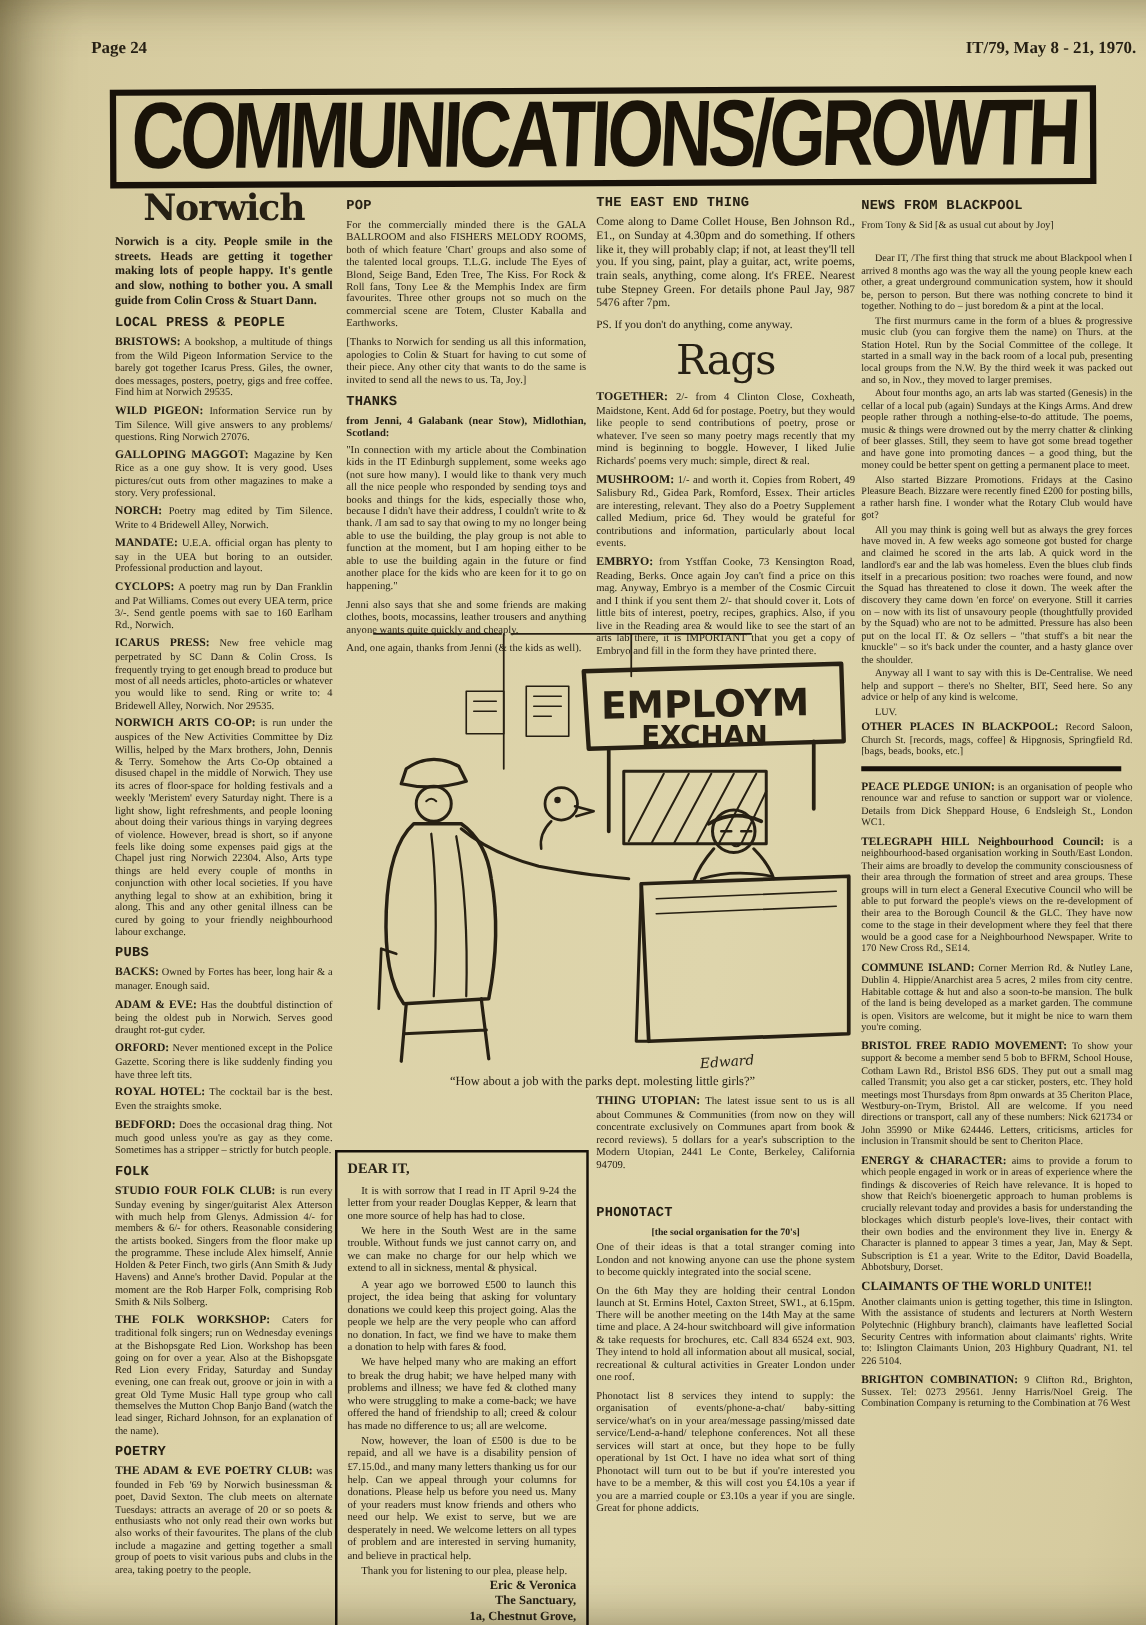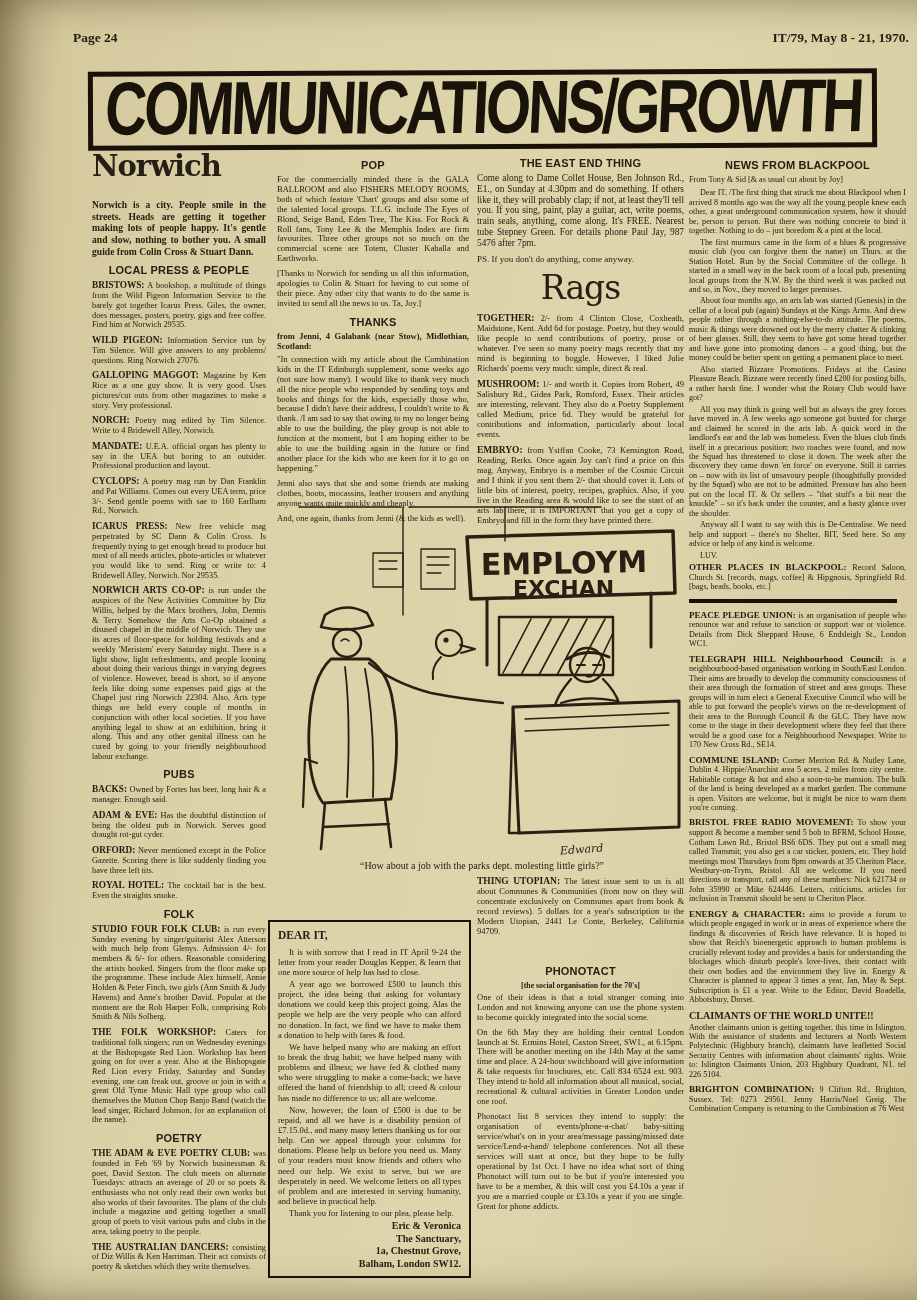--- a/index.html
+++ b/index.html
@@ -20,23 +20,23 @@
     position:absolute; left:88px; top:70px; width:789px; height:79px;
     border:5px solid #17110a; box-sizing:border-box; transform:rotate(-.25deg);
   }
   #masthead svg{ display:block; width:100%; height:100%; }
   .col { position:absolute; text-align:justify; line-height:1.17; }
   #col1 { left:92px;  top:150px; width:174px; font-size:8.3px; }
   #col2top { left:277px; top:152px; width:192px; font-size:8.5px; }
   #col3top { left:477px; top:150px; width:207px; font-size:8.5px; }
   #col3bot { left:477px; top:876px; width:207px; font-size:8.5px; }
   #col4 { left:689px; top:152px; width:217px; font-size:8.1px; }
-  h1.norwich { font-family:"DejaVu Serif", serif; font-size:29px; margin:0 0 15px; letter-spacing:-1px; }
+  h1.norwich { font-family:"DejaVu Serif", serif; font-size:29px; text-align:center; margin:0 0 4px; letter-spacing:-1px; }
   .intro { font-weight:bold; font-size:9.6px; line-height:1.22; margin:0 0 4px; }
-  h2 { font-size:11px; text-align:center; margin:7px 0 3px; letter-spacing:.2px; font-family:Liberation Sans, sans-serif; }
+  h2 { font-size:11px; text-align:left; margin:7px 0 3px; letter-spacing:.2px; font-family:Liberation Mono, monospace; }
   .entry { margin:0 0 5px; }
   .lbl { font-weight:bold; font-size:1.12em; }
   .lbl.block { display:block; font-size:1.25em; margin-bottom:1px; }
   .para { margin:0 0 5px; }
   .para.ind { text-indent:11px; margin:0 0 2px; }
   .from { font-weight:bold; margin:0 0 3px; }
   .ragstitle { font-family:"DejaVu Serif", serif; font-weight:normal; font-size:33px; text-align:center; margin:4px 0 6px; letter-spacing:-1px; }
   .ps { margin:2px 0 0; font-size:1.06em; }
   .bigp { font-size:9.3px; }
   #cartoon { position:absolute; left:281px; top:497px; width:402px; height:360px; }
@@ -82,34 +82,34 @@
         <p class="entry"><b class="lbl">NORWICH ARTS CO-OP:</b> <span>is run under the auspices of the New Activities Committee by Diz Willis, helped by the Marx brothers, John, Dennis &amp; Terry. Somehow the Arts Co-Op obtained a disused chapel in the middle of Norwich. They use its acres of floor-space for holding festivals and a weekly 'Meristem' every Saturday night. There is a light show, light refreshments, and people looning about doing their various things in varying degrees of violence. However, bread is short, so if anyone feels like doing some expenses paid gigs at the Chapel just ring Norwich 22304. Also, Arts type things are held every couple of months in conjunction with other local societies. If you have anything legal to show at an exhibition, bring it along. This and any other genital illness can be cured by going to your friendly neighbourhood labour exchange.</span></p>
       </div>
 
     <h2>PUBS</h2>
     <div>
 
     <p class="entry"><b class="lbl">BACKS:</b> <span>Owned by Fortes has beer, long hair &amp; a manager. Enough said.</span></p>
         <p class="entry"><b class="lbl">ADAM &amp; EVE:</b> <span>Has the doubtful distinction of being the oldest pub in Norwich. Serves good draught rot-gut cyder.</span></p>
         <p class="entry"><b class="lbl">ORFORD:</b> <span>Never mentioned except in the Police Gazette. Scoring there is like suddenly finding you have three left tits.</span></p>
         <p class="entry"><b class="lbl">ROYAL HOTEL:</b> <span>The cocktail bar is the best. Even the straights smoke.</span></p>
+        <p class="entry"><b class="lbl">BEDFORD:</b> <span>Does the occasional drag thing. Not much good unless you're as gay as they come. Sometimes has a stripper – strictly for butch people.</span></p>
       </div>
 
     <h2>FOLK</h2>
     <div>
 
     <p class="entry"><b class="lbl">STUDIO FOUR FOLK CLUB:</b> <span>is run every Sunday evening by singer/guitarist Alex Atterson with much help from Glenys. Admission 4/- for members &amp; 6/- for others. Reasonable considering the artists booked. Singers from the floor make up the programme. These include Alex himself, Annie Holden &amp; Peter Finch, two girls (Ann Smith &amp; Judy Havens) and Anne's brother David. Popular at the moment are the Rob Harper Folk, comprising Rob Smith &amp; Nils Solberg.</span></p>
         <p class="entry"><b class="lbl">THE FOLK WORKSHOP:</b> <span>Caters for traditional folk singers; run on Wednesday evenings at the Bishopsgate Red Lion. Workshop has been going on for over a year. Also at the Bishopsgate Red Lion every Friday, Saturday and Sunday evening, one can freak out, groove or join in with a great Old Tyme Music Hall type group who call themselves the Mutton Chop Banjo Band (watch the lead singer, Richard Johnson, for an explanation of the name).</span></p>
       </div>
 
     <h2>POETRY</h2>
     <div>
 
     <p class="entry"><b class="lbl">THE ADAM &amp; EVE POETRY CLUB:</b> <span>was founded in Feb '69 by Norwich businessman &amp; poet, David Sexton. The club meets on alternate Tuesdays: attracts an average of 20 or so poets &amp; enthusiasts who not only read their own works but also works of their favourites. The plans of the club include a magazine and getting together a small group of poets to visit various pubs and clubs in the area, taking poetry to the people.</span></p>
-        <p class="entry"><b class="lbl">THE AUSTRALIAN DANCERS:</b> <span>consisting of Diz Willis &amp; Ken Harriman. Their act consists of poetry &amp; sketches which they write themselves.</span></p>
       </div>
   </div>
 
   <div id="col2top" class="col">
     <h2>POP</h2>
     <div>
 
     <p class="para">For the commercially minded there is the GALA BALLROOM and also FISHERS MELODY ROOMS, both of which feature 'Chart' groups and also some of the talented local groups. T.L.G. include The Eyes of Blond, Seige Band, Eden Tree, The Kiss. For Rock &amp; Roll fans, Tony Lee &amp; the Memphis Index are firm favourites. Three other groups not so much on the commercial scene are Totem, Cluster Kaballa and Earthworks.</p>
         <p class="para">[Thanks to Norwich for sending us all this information, apologies to Colin &amp; Stuart for having to cut some of their piece. Any other city that wants to do the same is invited to send all the news to us. Ta, Joy.]</p>
       </div>
@@ -183,20 +183,21 @@
     <text x="232" y="99" font-family="DejaVu Sans, sans-serif" font-weight="bold" font-size="22" fill="#272013">EXCHAN</text>
   </svg>
   <div id="cartoon-sig">Edward</div>
   <div id="caption">“How about a job with the parks dept. molesting little girls?”</div>
 
   <div id="dearit">
     <h3>DEAR IT,</h3>
     <div>
 
     <p class="para ind">It is with sorrow that I read in IT April 9-24 the letter from your reader Douglas Kepper, &amp; learn that one more source of help has had to close.</p>
+        <p class="para ind">We here in the South West are in the same trouble. Without funds we just cannot carry on, and we can make no charge for our help which we extend to all in sickness, mental &amp; physical.</p>
         <p class="para ind">A year ago we borrowed £500 to launch this project, the idea being that asking for voluntary donations we could keep this project going. Alas the people we help are the very people who can afford no donation. In fact, we find we have to make them a donation to help with fares &amp; food.</p>
         <p class="para ind">We have helped many who are making an effort to break the drug habit; we have helped many with problems and illness; we have fed &amp; clothed many who were struggling to make a come-back; we have offered the hand of friendship to all; creed &amp; colour has made no difference to us; all are welcome.</p>
         <p class="para ind">Now, however, the loan of £500 is due to be repaid, and all we have is a disability pension of £7.15.0d., and many many letters thanking us for our help. Can we appeal through your columns for donations. Please help us before you need us. Many of your readers must know friends and others who need our help. We exist to serve, but we are desperately in need. We welcome letters on all types of problem and are interested in serving humanity, and believe in practical help.</p>
         <p class="para ind">Thank you for listening to our plea, please help.</p>
       </div>
     <div>
 
     <div class="sigline">Eric &amp; Veronica</div>
         <div class="sigline">The Sanctuary,</div>
         <div class="sigline">1a, Chestnut Grove,</div>
@@ -211,21 +212,21 @@
     <div>
 
     <p class="para phonp">One of their ideas is that a total stranger coming into London and not knowing anyone can use the phone system to become quickly integrated into the social scene.</p>
         <p class="para phonp">On the 6th May they are holding their central London launch at St. Ermins Hotel, Caxton Street, SW1., at 6.15pm. There will be another meeting on the 14th May at the same time and place. A 24-hour switchboard will give information &amp; take requests for brochures, etc. Call 834 6524 ext. 903. They intend to hold all information about all musical, social, recreational &amp; cultural activities in Greater London under one roof.</p>
         <p class="para phonp">Phonotact list 8 services they intend to supply: the organisation of events/phone-a-chat/ baby-sitting service/what's on in your area/message passing/missed date service/Lend-a-hand/ telephone conferences. Not all these services will start at once, but they hope to be fully operational by 1st Oct. I have no idea what sort of thing Phonotact will turn out to be but if you're interested you have to be a member, &amp; this will cost you £4.10s a year if you are a married couple or £3.10s a year if you are single. Great for phone addicts.</p>
       </div>
   </div>
 
   <div id="col4" class="col">
     <h2>NEWS FROM BLACKPOOL</h2>
-    <p class="para" style="margin-bottom:4px;">From Tony &amp; Sid [&amp; as usual cut about by Joy]</p>
+    <p class="para" style="margin-bottom:18px;">From Tony &amp; Sid [&amp; as usual cut about by Joy]</p>
     <div>
 
     <p class="para ind">Dear IT, /The first thing that struck me about Blackpool when I arrived 8 months ago was the way all the young people knew each other, a great underground communication system, how it should be, person to person. But there was nothing concrete to bind it together. Nothing to do – just boredom &amp; a pint at the local.</p>
         <p class="para ind">The first murmurs came in the form of a blues &amp; progressive music club (you can forgive them the name) on Thurs. at the Station Hotel. Run by the Social Committee of the college. It started in a small way in the back room of a local pub, presenting local groups from the N.W. By the third week it was packed out and so, in Nov., they moved to larger premises.</p>
         <p class="para ind">About four months ago, an arts lab was started (Genesis) in the cellar of a local pub (again) Sundays at the Kings Arms. And drew people rather through a nothing-else-to-do attitude. The poems, music &amp; things were drowned out by the merry chatter &amp; clinking of beer glasses. Still, they seem to have got some bread together and have gone into promoting dances – a good thing, but the money could be better spent on getting a permanent place to meet.</p>
         <p class="para ind">Also started Bizzare Promotions. Fridays at the Casino Pleasure Beach. Bizzare were recently fined £200 for posting bills, a rather harsh fine. I wonder what the Rotary Club would have got?</p>
         <p class="para ind">All you may think is going well but as always the grey forces have moved in. A few weeks ago someone got busted for charge and claimed he scored in the arts lab. A quick word in the landlord's ear and the lab was homeless. Even the blues club finds itself in a precarious position: two roaches were found, and now the Squad has threatened to close it down. The week after the discovery they came down 'en force' on everyone. Still it carries on – now with its list of unsavoury people (thoughtfully provided by the Squad) who are not to be admitted. Pressure has also been put on the local IT. &amp; Oz sellers – "that stuff's a bit near the knuckle" – so it's back under the counter, and a hasty glance over the shoulder.</p>
         <p class="para ind">Anyway all I want to say with this is De-Centralise. We need help and support – there's no Shelter, BIT, Seed here. So any advice or help of any kind is welcome.</p>
         <p class="para ind">LUV.</p>
       </div>

